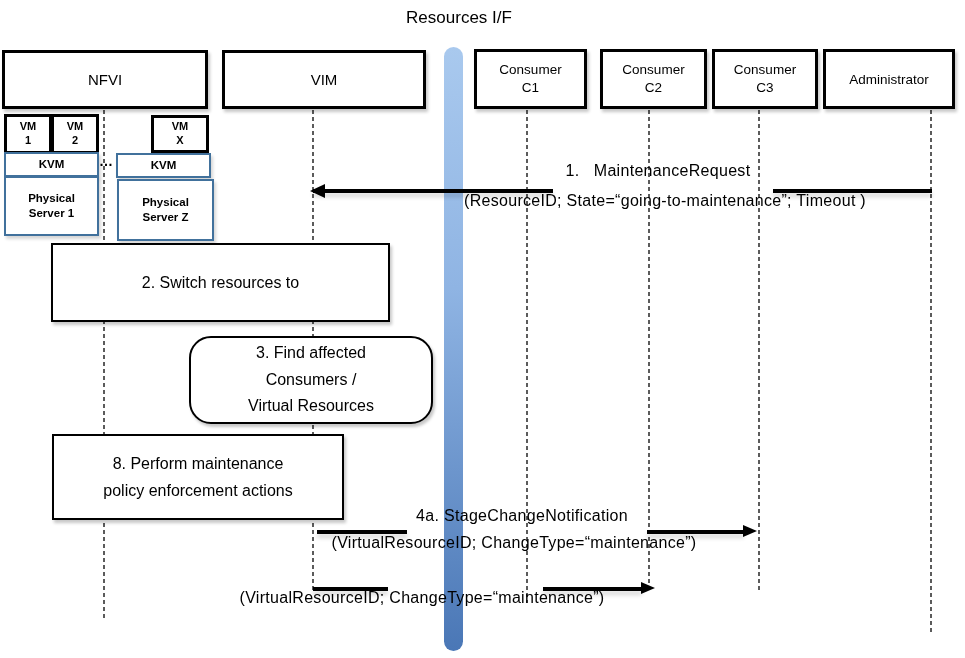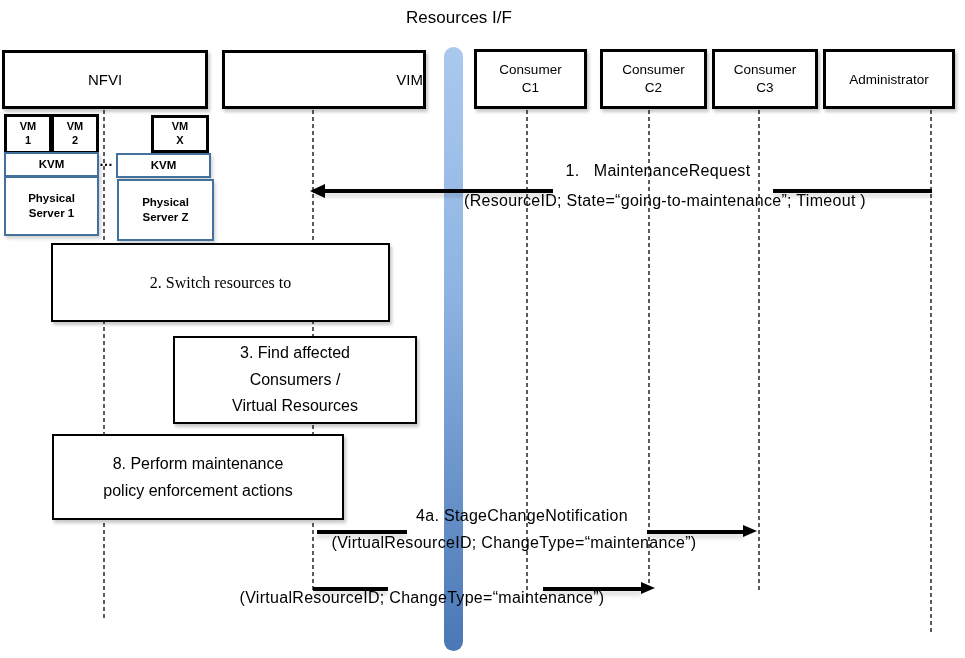--- a/index.html
+++ b/index.html
@@ -69,21 +69,21 @@
   <div class="abs lifeline" style="left:526px; top:103px; height:500px;"></div>
   <div class="abs lifeline" style="left:648px; top:103px; height:483px;"></div>
   <div class="abs lifeline" style="left:758px; top:103px; height:489px;"></div>
   <div class="abs lifeline" style="left:930px; top:103px; height:529px;"></div>
 
   <div class="abs bar" style="left:444px; top:47px; width:19px; height:604px;"></div>
 
   <div class="abs actor big" style="left:2px;   top:50px; width:200px; height:53px;">
     <span>NFVI</span>
   </div>
-  <div class="abs actor big" style="left:222px; top:50px; width:198px; height:53px;align-items:flex-end;">
+  <div class="abs actor big" style="left:222px; top:50px; width:198px; height:53px;">
     <span>VIM</span>
   </div>
   <div class="abs actor" style="left:474px; top:49px; width:107px; height:54px;">
     <span class="l1">Consumer</span>
     <span class="l2">C1</span>
   </div>
   <div class="abs actor" style="left:600px; top:49px; width:101px; height:54px;">
     <span class="l1">Consumer</span>
     <span class="l2">C2</span>
   </div>
@@ -124,25 +124,25 @@
     <span>Physical</span>
     <span>Server Z</span>
   </div>
 
   <div class="abs msg pre" style="left:508px; top:162px; width:300px;">1.   MaintenanceRequest</div>
   <div class="abs head left" style="left:310px; top:184px;"></div>
   <div class="abs shaft" style="left:313px; top:189px; width:240px;"></div>
   <div class="abs shaft" style="left:773px; top:189px; width:159px;"></div>
   <div class="abs msg" style="left:365px; top:192px; width:600px;">(ResourceID; State=“going-to-maintenance”; Timeout )</div>
 
-  <div class="abs note" style="left:51px; top:243px; width:335px; height:75px;font-family:Liberation Serif, serif;">
+  <div class="abs note" style="left:51px; top:243px; width:335px; height:75px;">
     <span>2. Switch resources to</span>
   </div>
 
-  <div class="abs note" style="left:173px; top:336px; width:240px; height:84px; line-height:1.65;">
+  <div class="abs note" style="left:189px; top:336px; width:240px; height:84px; line-height:1.65;border-radius:22px;">
     <span>3. Find affected</span>
     <span>Consumers /</span>
     <span>Virtual Resources</span>
   </div>
 
   <div class="abs note" style="left:52px; top:434px; width:288px; height:82px;">
     <span>8. Perform maintenance</span>
     <span>policy enforcement actions</span>
   </div>
 

